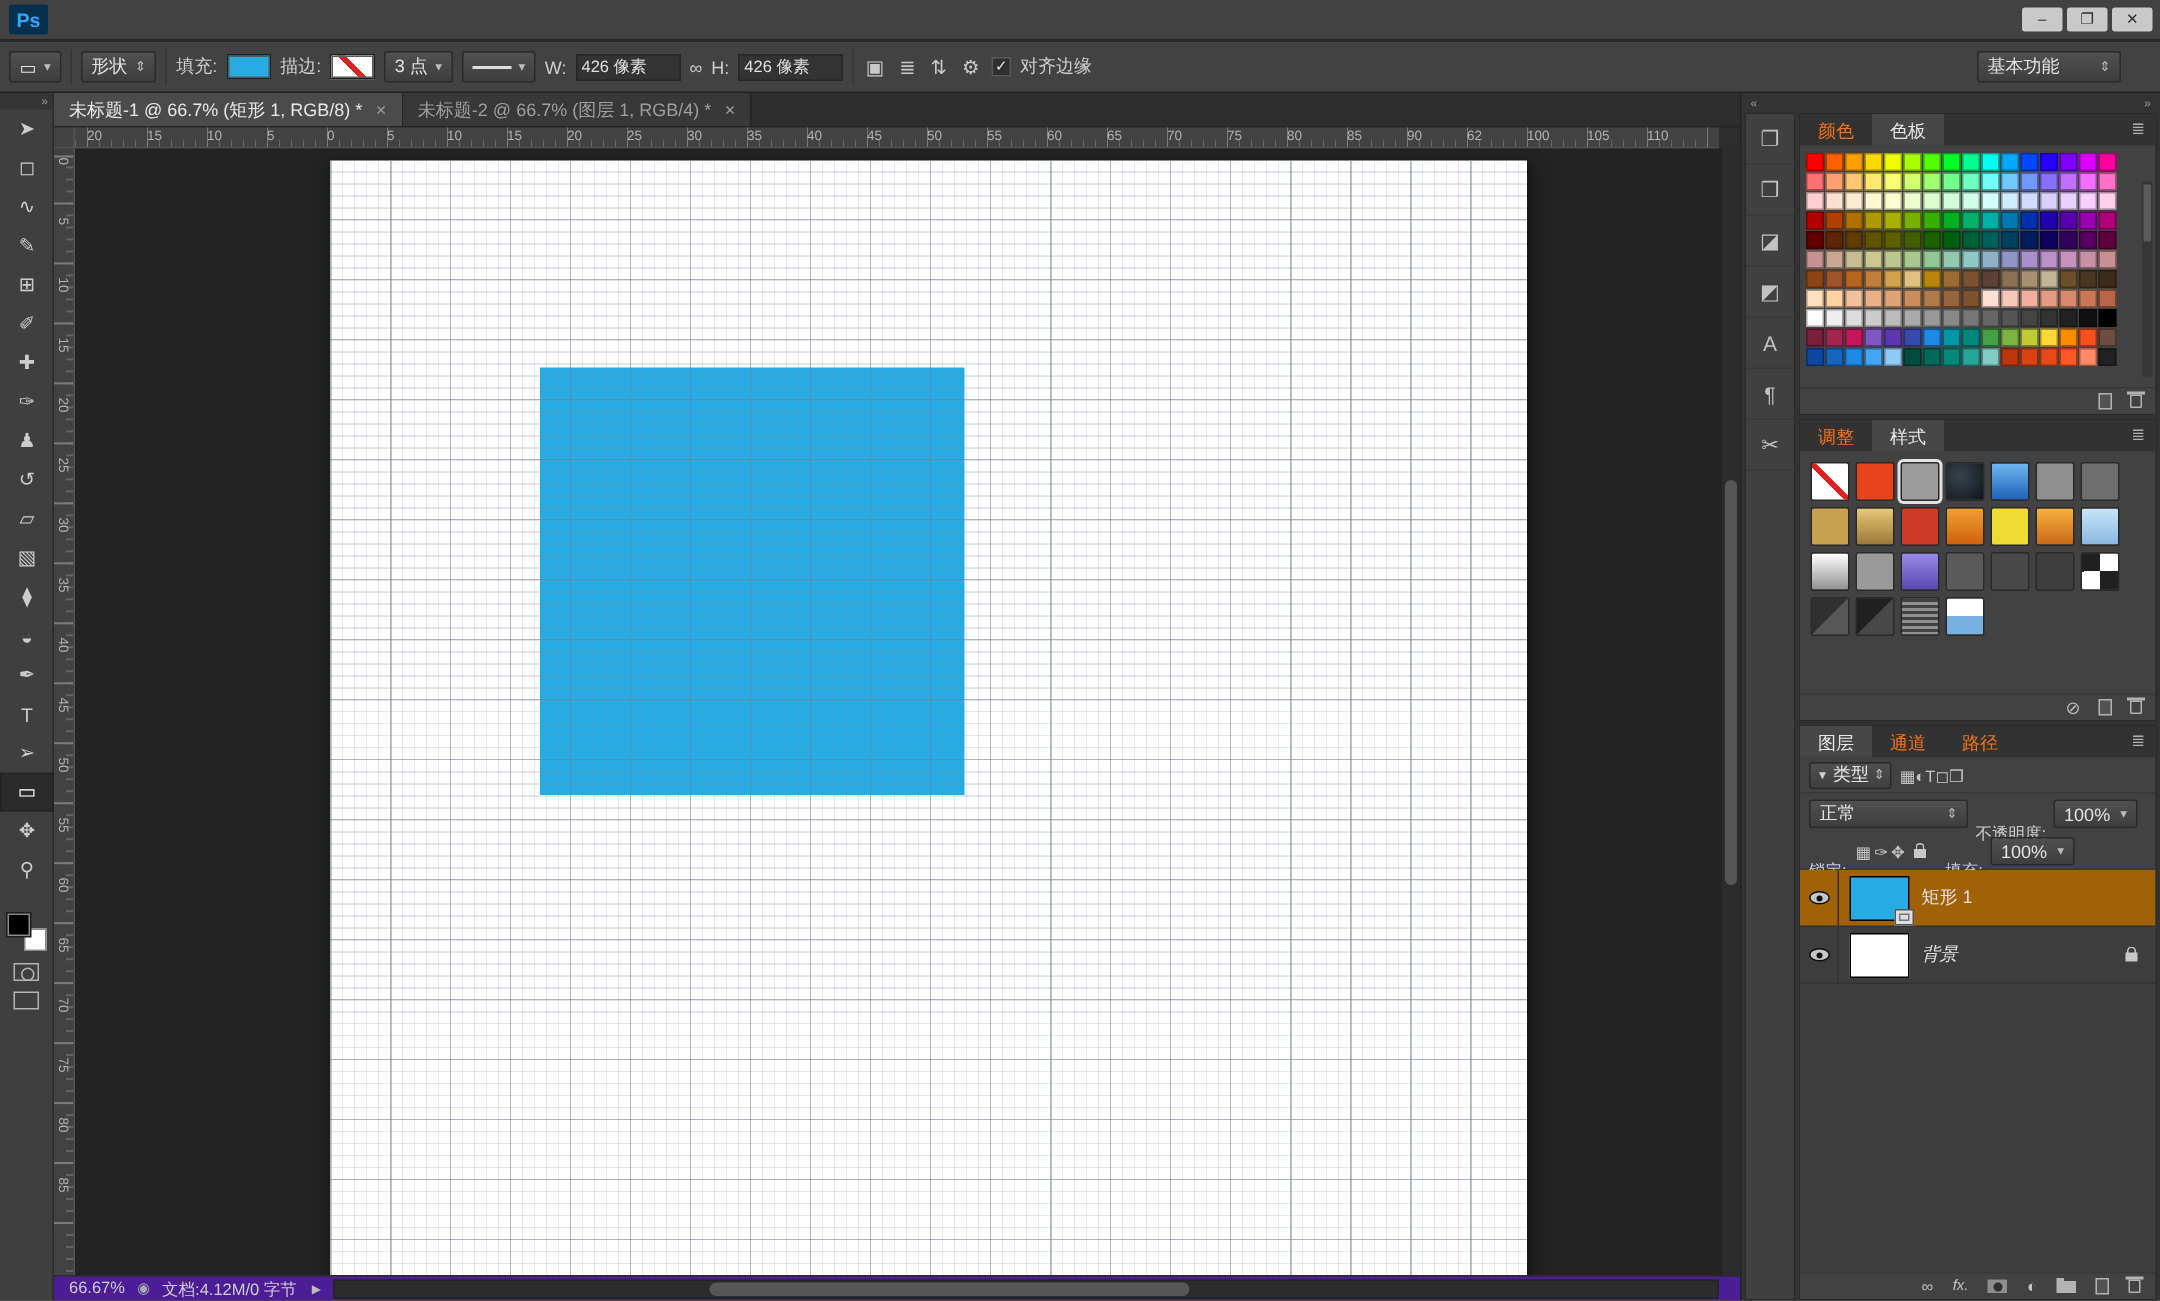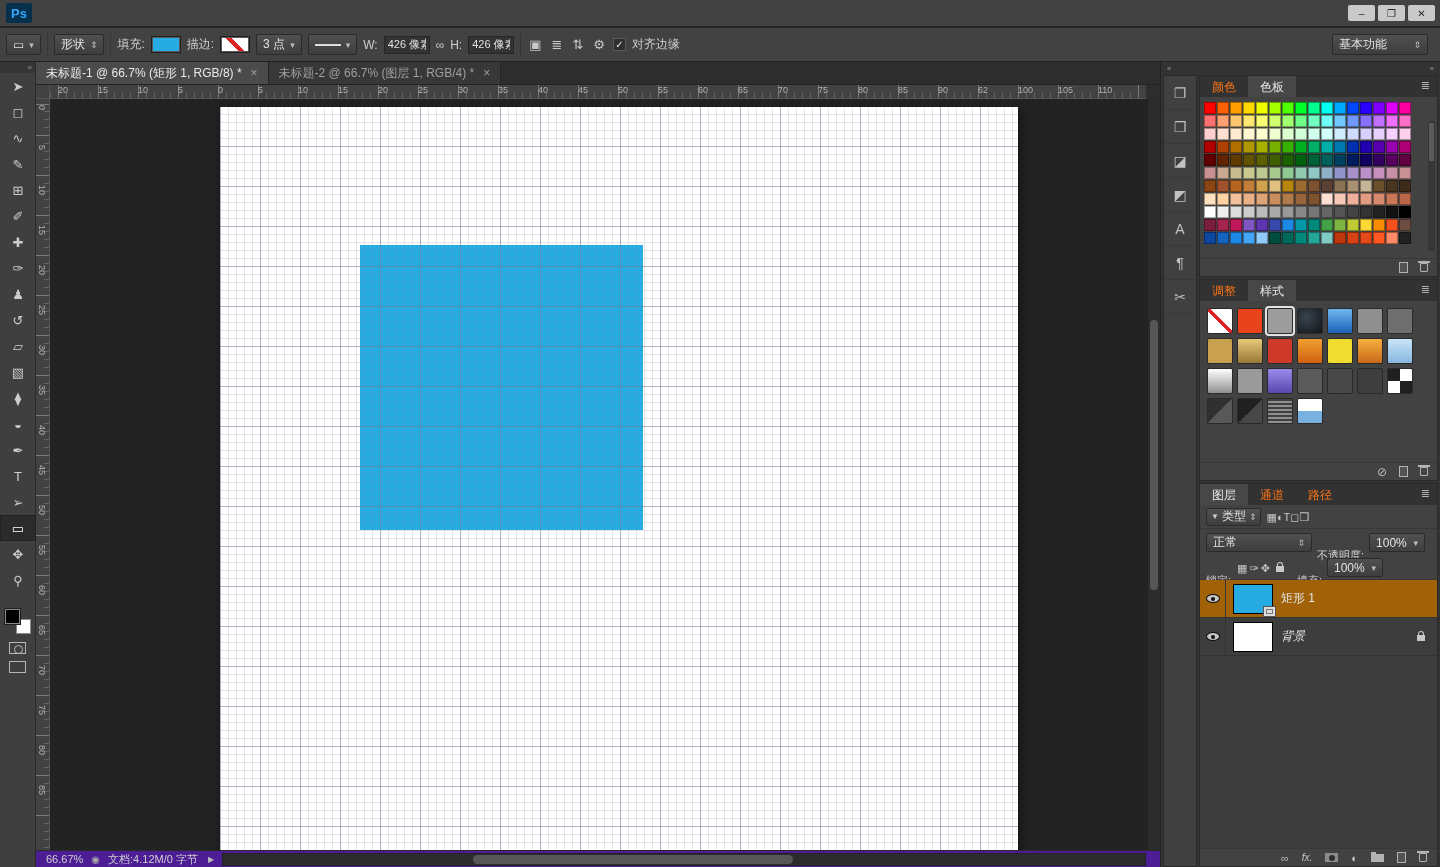--- a/index.html
+++ b/index.html
@@ -20,30 +20,30 @@
 
   
   .optionsbar { position:absolute; left:0; top:28px; width:1440px; height:34px; background:#424242;
     border-bottom:1px solid #222; display:flex; align-items:center; gap:6px; padding:0 6px; }
   .combo { display:inline-flex; align-items:center; gap:5px; height:21px;
     background:linear-gradient(#505050,#3e3e3e); border:1px solid #2a2a2a; border-radius:2px;
     padding:0 6px; color:#e2e2e2; font-size:12px; }
   .combo .dd { font-size:9px; color:#bdbdbd; }
   .ob-sep { width:1px; height:24px; background:#363636; }
   .ob-label { color:#cfcfcf; }
-  .ob-input { width:46px; height:18px; background:#333; border:1px solid #262626; color:#e0e0e0;
+  .ob-input { width:70px; height:18px; background:#333; border:1px solid #262626; color:#e0e0e0;
     font-size:11px; padding:1px 3px; font-family:inherit; }
   .swatch-box { width:30px; height:17px; border:1px solid #1f1f1f; box-shadow:0 0 0 1px #5a5a5a inset; display:inline-block; }
   .none-swatch { background:linear-gradient(45deg, #fff 44%, #d22 44%, #d22 56%, #fff 56%); background-color:#fff; }
   .line-sample { width:26px; height:0; border-top:2px solid #ddd; display:inline-block; }
   .ob-ico { color:#c9c9c9; font-size:13px; padding:0 2px; }
   .linkico { color:#c9c9c9; font-size:12px; }
   .checkbox { width:13px; height:13px; background:#2f2f2f; border:1px solid #5a5a5a; display:inline-flex;
     align-items:center; justify-content:center; font-size:10px; color:#e6e6e6; }
-  .workspace { margin-left:auto; margin-right:6px; min-width:96px; justify-content:space-between; }
+  .workspace { margin-left:auto; margin-right:20px; min-width:96px; justify-content:space-between; }
 
   
   .leftbar { position:absolute; left:0; top:62px; width:36px; bottom:0; background:#3f3f3f; border-right:1px solid #2a2a2a; }
   .leftbar-head { height:11px; background:#353535; color:#9a9a9a; font-size:8px; text-align:right; padding-right:3px; line-height:11px; }
   .tool { width:36px; height:26px; display:flex; align-items:center; justify-content:center; color:#cccccc; font-size:13px; }
   .tool.selected { background:#2b2b2b; box-shadow:0 0 0 1px #222 inset; color:#fff; }
   .tool-glyph { pointer-events:none; }
   .colorwidget { position:relative; width:26px; height:25px; margin:16px auto 8px; }
   .fgbg { position:absolute; width:15px; height:15px; border:1px solid #8a8a8a; }
   .fg { left:0; top:0; z-index:2; box-shadow:0 0 0 1px #1e1e1e; }

